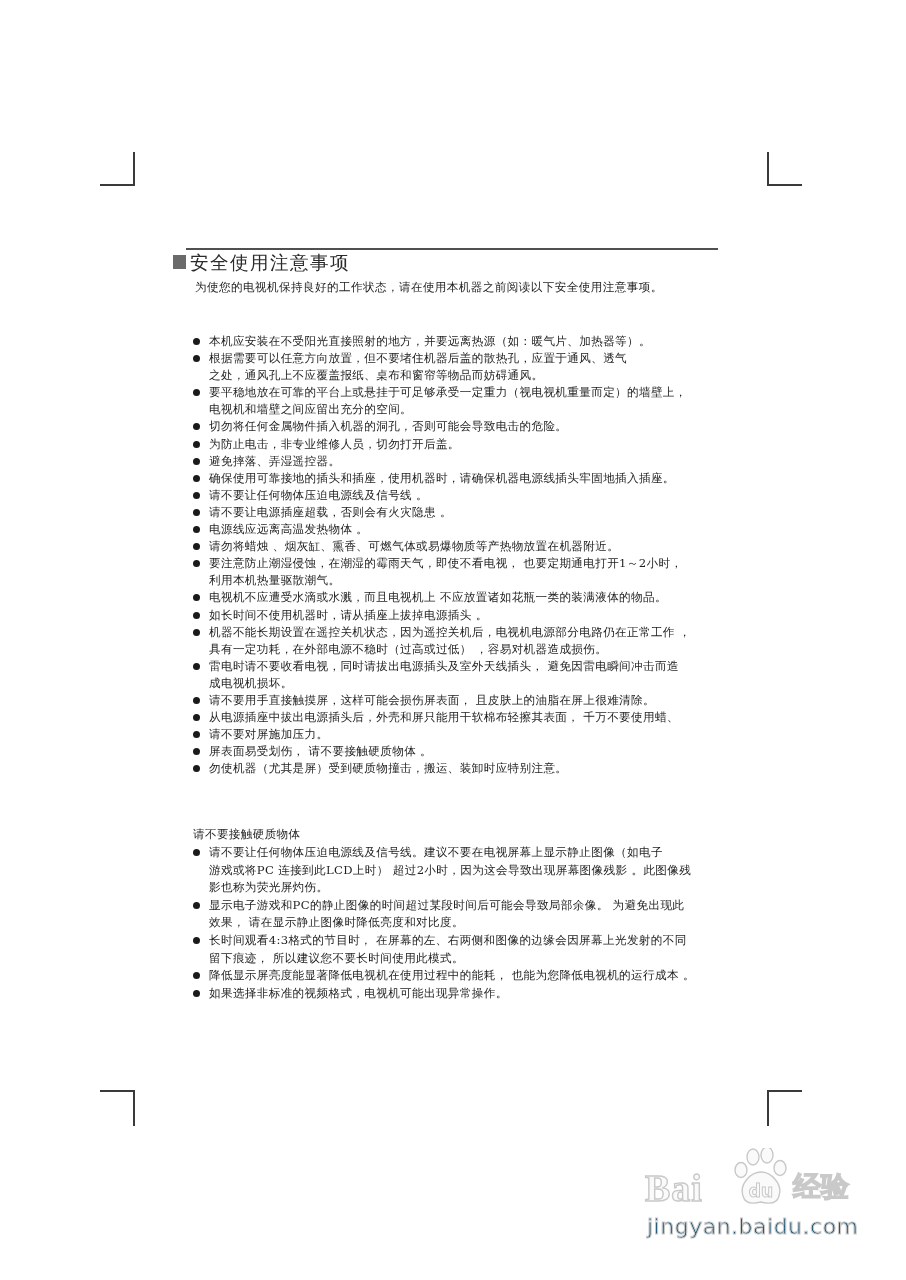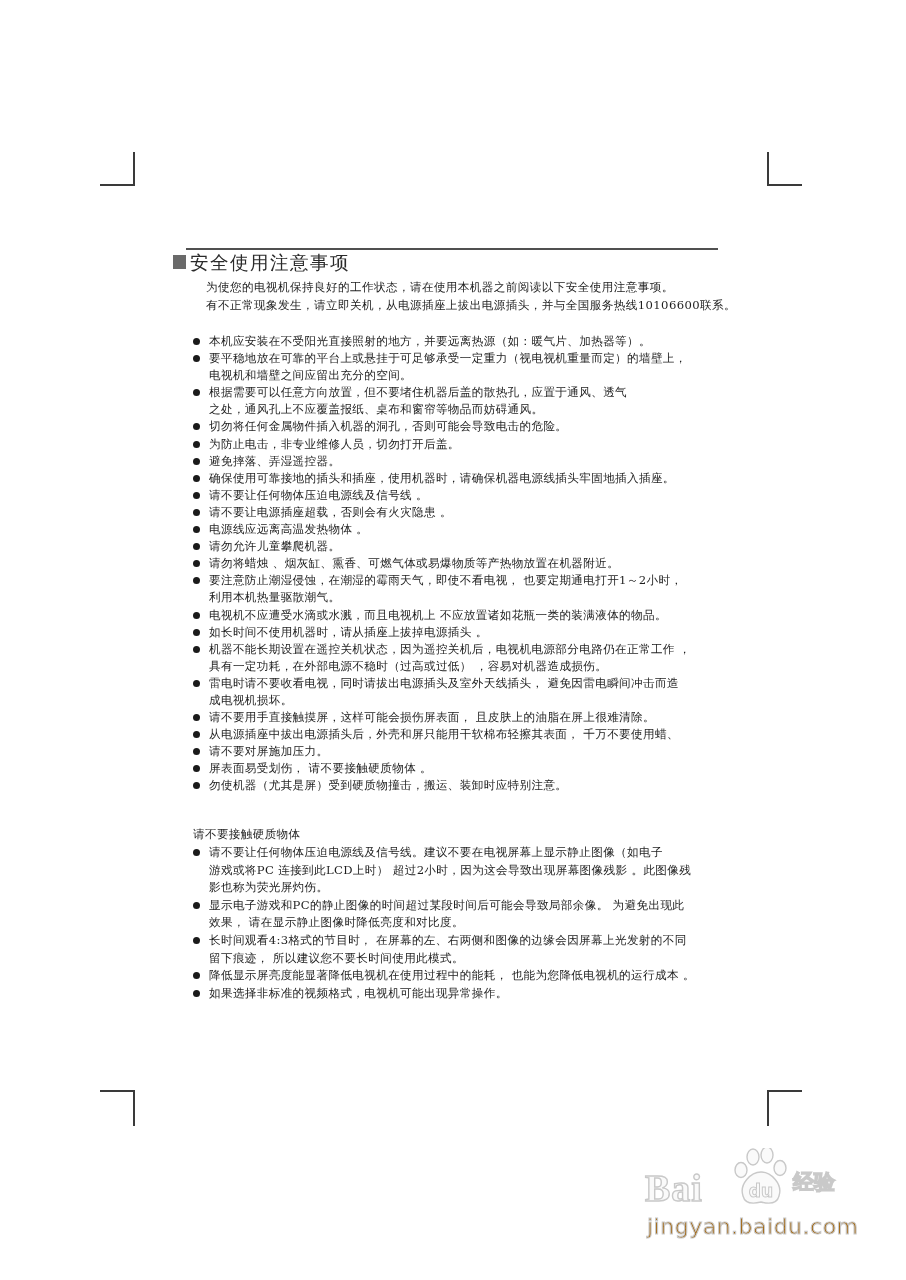--- a/index.html
+++ b/index.html
@@ -7,36 +7,36 @@
     width: 906px; height: 1280px; background: #ffffff; position: relative; overflow: hidden;
     font-family: "DejaVu Serif", "Liberation Serif", serif; color: #1e1e1e;
   }
   .crop { position: absolute; background: #3a3a3a; }
   .title-wrap { position: absolute; left: 173px; top: 222px; height: 24px; display: flex; align-items: center; margin-top: 28px; }
   .title-square { width: 13px; height: 14px; background: #6a6a6a; margin-right: 4px; }
   .title-text { font-size: 18.5px; letter-spacing: 1.5px; color: #2a2a2a; font-family: "DejaVu Serif", serif; }
   .title-rule { position: absolute; left: 186px; top: 248px; width: 532px; height: 2px; background: #505050; }
 
   .intro { position: absolute; left: 195px; top: 278px; width: 540px; font-size: 11.6px; line-height: 18px; letter-spacing: 0.4px; }
-  .intro div { white-space: nowrap; margin-left: 11px; }
+  .intro div { white-space: nowrap; }
 
   .list { position: absolute; left: 190px; width: 545px; margin: 0; padding: 0; list-style: none; font-size: 11.6px; letter-spacing: 0.35px; }
   .list li { position: relative; padding-left: 19px; }
   .list li .bullet { position: absolute; left: 3px; top: 5px; width: 7px; height: 7px; border-radius: 50%; background: #1a1a1a; }
   .list li .line { display: block; white-space: nowrap; }
   .list1 { top: 333px; line-height: 17.1px; }
   .list2 { top: 844px; line-height: 17.6px; }
   .sub-heading { position: absolute; left: 193px; top: 826px; font-size: 11.6px; letter-spacing: 0.35px; line-height: 17px; }
 
   .watermark { position: absolute; left: 645px; top: 1148px; width: 230px; height: 110px; color: #ffffff; }
   .wm-logo { position: absolute; left: 0; top: 18px; font-family: Liberation Serif, serif; font-weight: bold; font-size: 38px; letter-spacing: 1px;
              color: #fafafa; -webkit-text-stroke: 1.4px #c9c9c9; }
   .wm-paw { position: absolute; left: 88px; top: 0; width: 60px; height: 60px; }
-  .wm-cn { position: absolute; left: 148px; top: 20px; font-family: "DejaVu Sans", sans-serif; font-weight: bold; font-size: 21px; color: #fafafa; -webkit-text-stroke: 1.3px #c9c9c9; }
-  .wm-url { position: absolute; left: 2px; top: 66px; font-family: "DejaVu Sans", sans-serif; font-size: 22px; color: #a16207; -webkit-text-stroke: 1.1px #c9c9c9; letter-spacing: 0.5px; }
+  .wm-cn { position: absolute; left: 148px; top: 20px; font-family: "DejaVu Sans", sans-serif; font-weight: bold; font-size: 28px; color: #fafafa; -webkit-text-stroke: 1.3px #c9c9c9; }
+  .wm-url { position: absolute; left: 2px; top: 66px; font-family: "DejaVu Sans", sans-serif; font-size: 22px; color: #0c4a6e; -webkit-text-stroke: 1.1px #c9c9c9; letter-spacing: 0.5px; }
 </style>
 </head>
 <body>
 
 <div class="crop" style="left:133px; top:152px; width:2px; height:34px;"></div>
 <div class="crop" style="left:100px; top:184px; width:35px; height:2px;"></div>
 <div class="crop" style="left:767px; top:152px; width:2px; height:34px;"></div>
 <div class="crop" style="left:767px; top:184px; width:35px; height:2px;"></div>
 <div class="crop" style="left:100px; top:1090px; width:35px; height:2px;"></div>
 <div class="crop" style="left:133px; top:1090px; width:2px; height:36px;"></div>
@@ -44,37 +44,36 @@
 <div class="crop" style="left:767px; top:1090px; width:2px; height:36px;"></div>
 
 <div class="title-wrap">
   <span class="title-square"></span>
   <span class="title-text">安全使用注意事项</span>
 </div>
 <div class="title-rule"></div>
 
 <div class="intro">
   <div>为使您的电视机保持良好的工作状态，请在使用本机器之前阅读以下安全使用注意事项。</div>
-  <div>有不正常现象发生，请立即关机，从电源插座上拔出电源插头，并与全国服务热线10106600联系。</div>
 </div>
 
 <ul class="list list1" id="safety-list">
     <li>
       <span class="bullet"></span>
       <span class="line">本机应安装在不受阳光直接照射的地方，并要远离热源（如：暖气片、加热器等）。</span>
     </li>
     <li>
       <span class="bullet"></span>
-      <span class="line">要平稳地放在可靠的平台上或悬挂于可足够承受一定重力（视电视机重量而定）的墙壁上，</span>
-      <span class="line">电视机和墙壁之间应留出充分的空间。</span>
+      <span class="line">根据需要可以任意方向放置，但不要堵住机器后盖的散热孔，应置于通风、透气</span>
+      <span class="line">之处，通风孔上不应覆盖报纸、桌布和窗帘等物品而妨碍通风。</span>
     </li>
     <li>
       <span class="bullet"></span>
-      <span class="line">根据需要可以任意方向放置，但不要堵住机器后盖的散热孔，应置于通风、透气</span>
-      <span class="line">之处，通风孔上不应覆盖报纸、桌布和窗帘等物品而妨碍通风。</span>
+      <span class="line">要平稳地放在可靠的平台上或悬挂于可足够承受一定重力（视电视机重量而定）的墙壁上，</span>
+      <span class="line">电视机和墙壁之间应留出充分的空间。</span>
     </li>
     <li>
       <span class="bullet"></span>
       <span class="line">切勿将任何金属物件插入机器的洞孔，否则可能会导致电击的危险。</span>
     </li>
     <li>
       <span class="bullet"></span>
       <span class="line">为防止电击，非专业维修人员，切勿打开后盖。</span>
     </li>
     <li>
@@ -89,24 +88,20 @@
       <span class="bullet"></span>
       <span class="line">请不要让任何物体压迫电源线及信号线 。</span>
     </li>
     <li>
       <span class="bullet"></span>
       <span class="line">请不要让电源插座超载，否则会有火灾隐患 。</span>
     </li>
     <li>
       <span class="bullet"></span>
       <span class="line">电源线应远离高温发热物体 。</span>
-    </li>
-    <li>
-      <span class="bullet"></span>
-      <span class="line">请勿允许儿童攀爬机器。</span>
     </li>
     <li>
       <span class="bullet"></span>
       <span class="line">请勿将蜡烛 、烟灰缸、熏香、可燃气体或易爆物质等产热物放置在机器附近。</span>
     </li>
     <li>
       <span class="bullet"></span>
       <span class="line">要注意防止潮湿侵蚀，在潮湿的霉雨天气，即使不看电视， 也要定期通电打开1～2小时，</span>
       <span class="line">利用本机热量驱散潮气。</span>
     </li>

